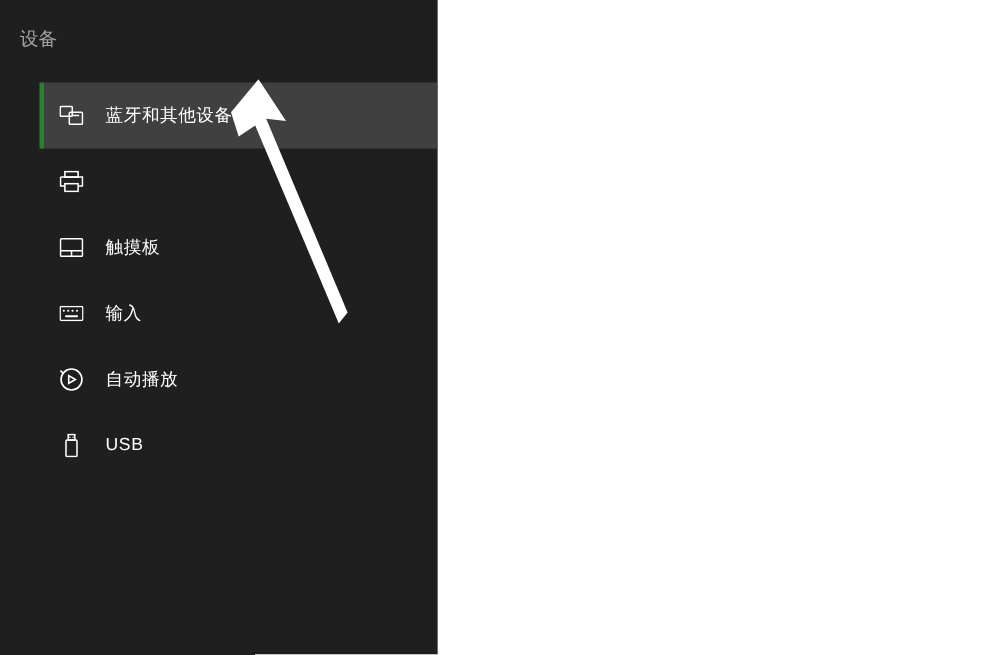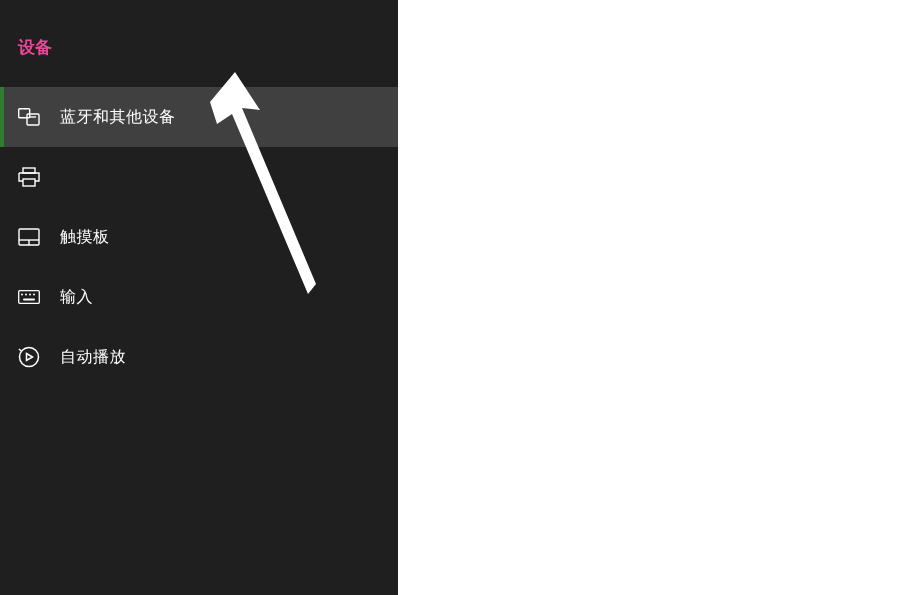--- a/index.html
+++ b/index.html
@@ -13,34 +13,35 @@
     }
     .sidebar {
       width: 398px;
       height: 595px;
       background: #1f1f1f;
       color: #fff;
       display: flex;
       flex-direction: column;
     }
     .sidebar-title {
-      padding: 36px 0 28px 18px;
+      padding: 24px 0 28px 18px;
       font-size: 17px;
-      font-weight: 700;
-      color: #ec4899;
+      font-weight: 400;
+      color: #a3a3a3;
     }
     .nav { display: flex; flex-direction: column; }
     .nav-item {
       height: 60px;
       display: flex;
       align-items: center;
       padding-left: 18px;
       cursor: pointer;
       position: relative;
       color: #fff;
+      margin-left: 36px;
     }
     .nav-item.selected {
       background: #404040;
     }
     .nav-item.selected::before {
       content: "";
       position: absolute;
       left: 0; top: 0; bottom: 0;
       width: 4px;
       background: #2e7d32;
@@ -132,20 +133,31 @@
       <span class="nav-icon">
         <svg width="22" height="22" viewBox="0 0 22 22" fill="none" stroke-width="1.5">
           <circle cx="11" cy="11" r="9.5"></circle>
           <path d="M8.5 7.5 l6 3.5 l-6 3.5 z"></path>
           <path d="M3 5 l-2 -2"></path>
         </svg>
       </span>
       <span class="nav-label">自动播放</span>
     </div>
 
+    <div class="nav-item">
+      <span class="nav-icon">
+        <svg width="14" height="22" viewBox="0 0 14 22" fill="none" stroke-width="1.4">
+          <rect x="4" y="1" width="6" height="5"></rect>
+          <line x1="5.5" y1="3" x2="5.5" y2="4"></line>
+          <line x1="8.5" y1="3" x2="8.5" y2="4"></line>
+          <rect x="2" y="6" width="10" height="15" rx="1"></rect>
+        </svg>
+      </span>
+      <span class="nav-label">USB</span>
+    </div>
 
   </nav>
 </div>
 
 <div class="content"></div>
 
 <svg class="annotation-arrow" width="120" height="230" viewBox="0 0 120 230">
   <polygon points="0,30 25,0 50,38 32,36 106,212 98,222 22,42 7,52" fill="#ffffff"></polygon>
 </svg>
 

